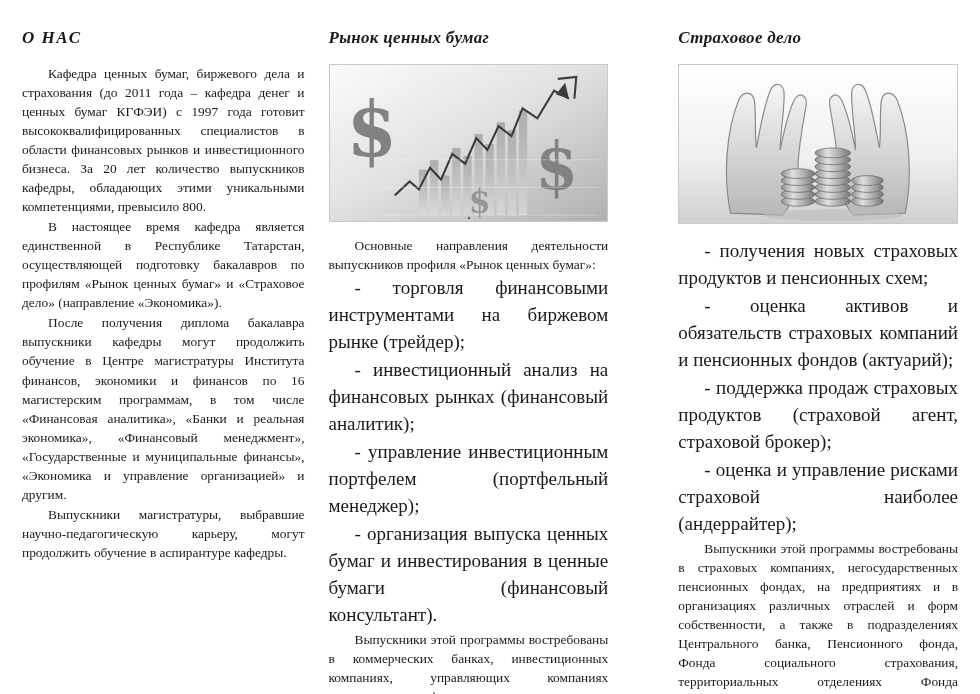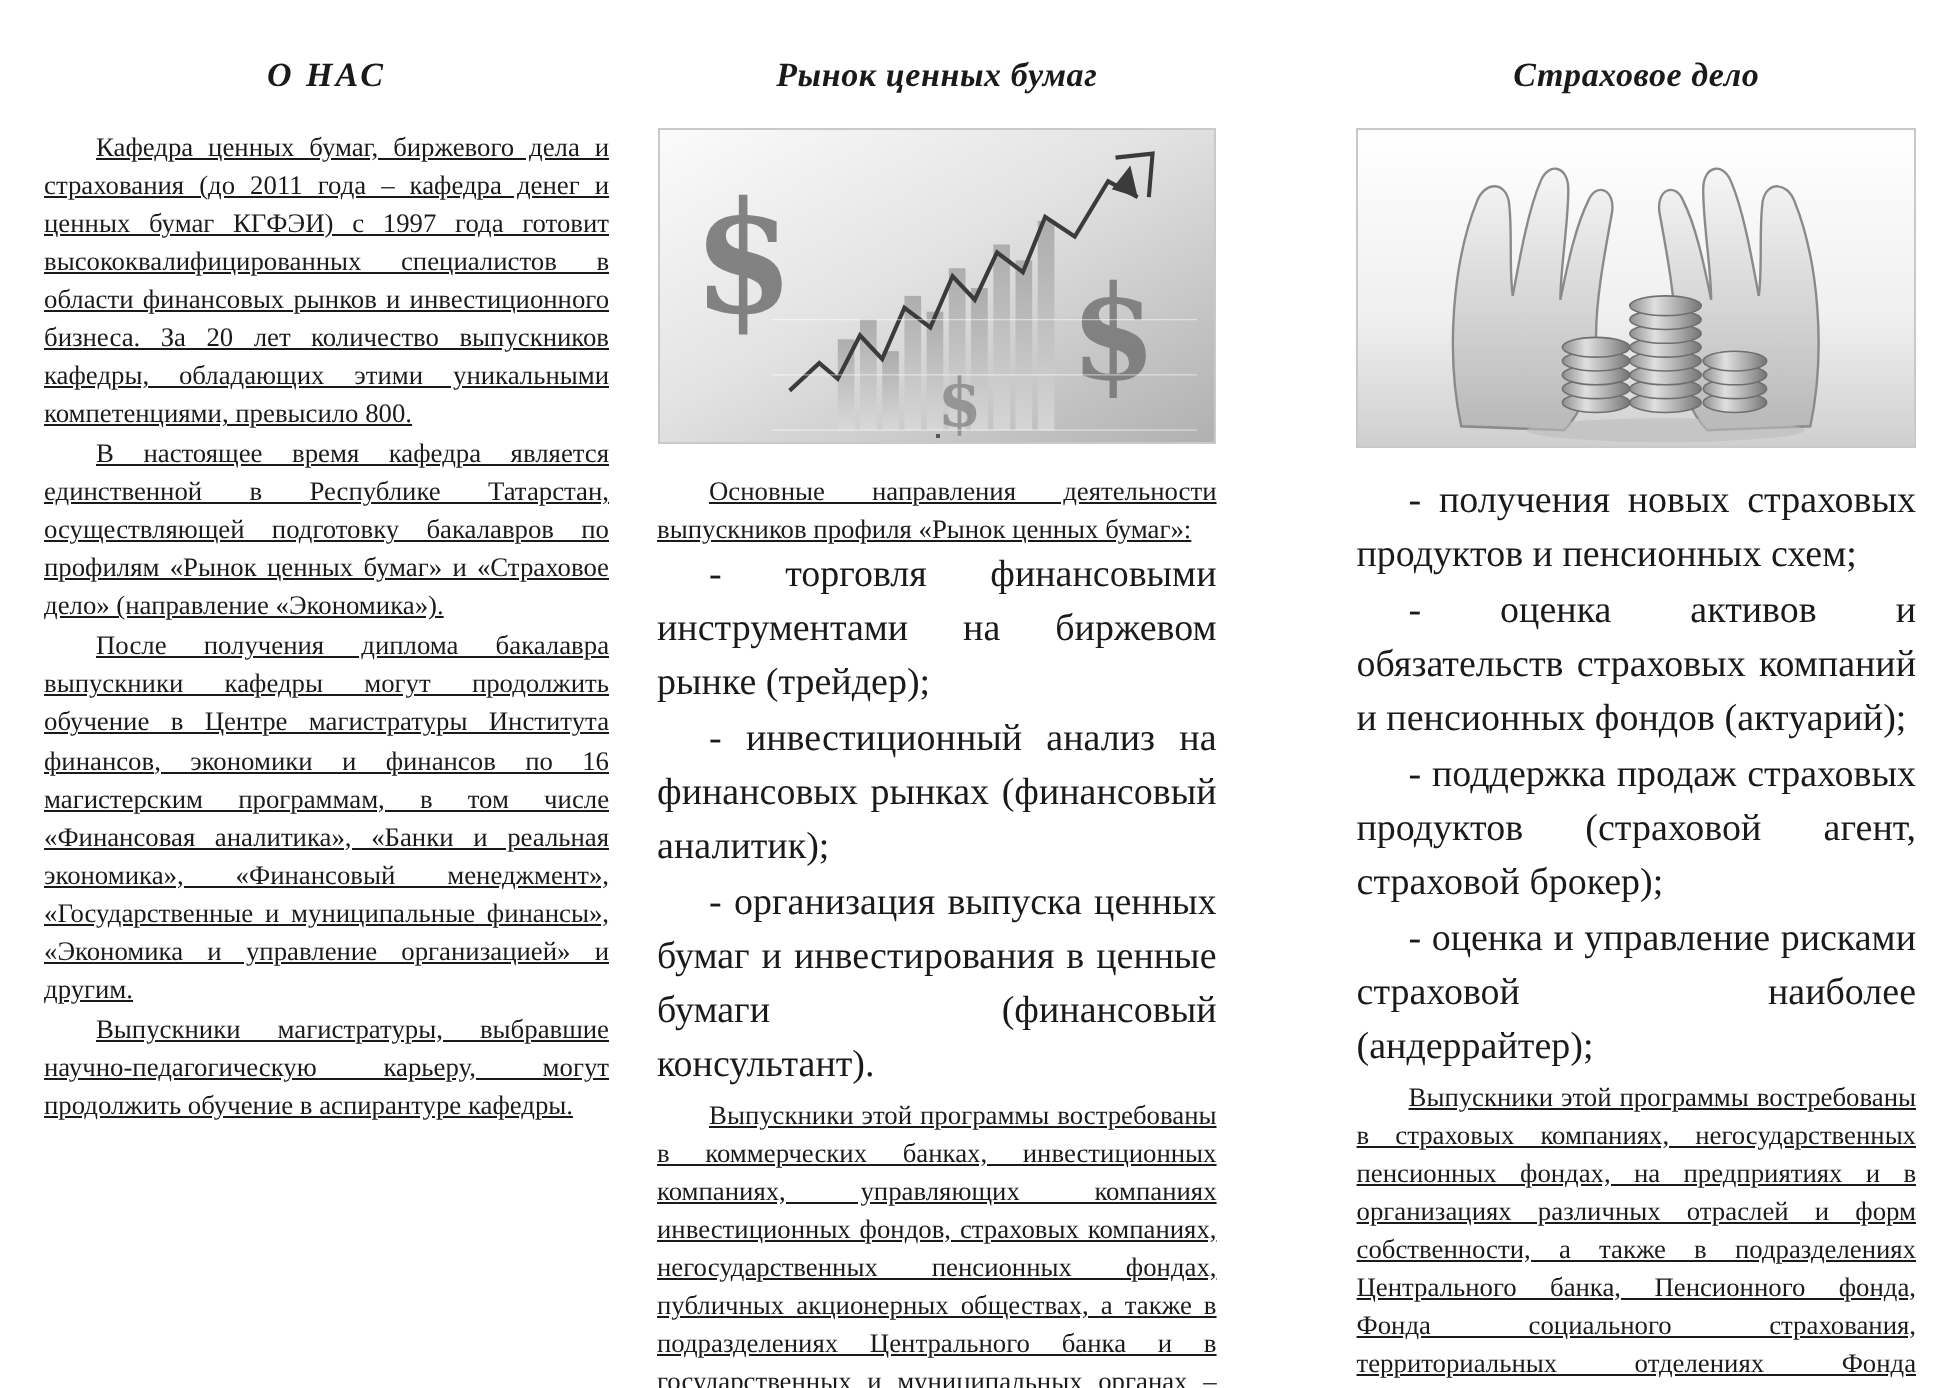--- a/index.html
+++ b/index.html
@@ -35,35 +35,34 @@
   }
   .col-1 { width: 330px; padding-right: 24px; }
   .col-2 { width: 325px; padding-right: 22px; }
   .col-3 { width: 303px; margin-left: 48px; }
 
   .col-title {
     font-family: "Liberation Serif", serif;
     font-style: italic;
     font-weight: bold;
     font-size: 17px;
-    text-align: center;
+    text-align: left;
     margin: 0 0 16px 0;
     letter-spacing: 0.3px;
   }
   .col-title.first { letter-spacing: 1.5px; }
 
   p.body {
     font-size: 13.4px;
     line-height: 1.42;
     text-align: justify;
     text-justify: inter-word;
     margin: 0 0 1px 0;
     text-indent: 26px;
     hyphens: auto;
-    text-decoration: underline;
   }
   p.bullet {
     font-size: 19px;
     line-height: 1.42;
     text-align: justify;
     margin: 0 0 1px 0;
     text-indent: 26px;
   }
 
   
@@ -158,20 +157,21 @@
             <line x1="60" y1="124" x2="290" y2="124"></line>
             <line x1="60" y1="96" x2="290" y2="96"></line>
           </g>
         </svg>
         <span class="tiny-dot"></span>
       </div>
 
       <p class="body">Основные направления деятельности выпускников профиля «Рынок ценных бумаг»:</p>
       <p class="bullet">- торговля финансовыми инструментами на биржевом рынке (трейдер);</p>
       <p class="bullet">- инвестиционный анализ на финансовых рынках (финансовый аналитик);</p>
+      <p class="bullet">- управление инвестиционным портфелем (портфельный менеджер);</p>
       <p class="bullet">- организация выпуска ценных бумаг и инвестирования в ценные бумаги (финансовый консультант).</p>
       <p class="body">Выпускники этой программы востребованы в коммерческих банках, инвестиционных компаниях, управляющих компаниях инвестиционных фондов, страховых компаниях, негосударственных пенсионных фондах, публичных акционерных обществах, а также в подразделениях Центрального банка и в государственных и муниципальных органах – Министерстве финансов, Министерстве экономики, профильных органах муниципалитетов. Многие выпускники кафедры преуспели как частные инвесторы, торгуя на бирже.</p>
     </div>
 
     <div class="col col-3">
       <h2 class="col-title">Страховое дело</h2>
 
       <div class="figure insurance">
         <svg class="fig-svg" viewBox="0 0 280 160" preserveAspectRatio="none" aria-hidden="true">
           <defs>

